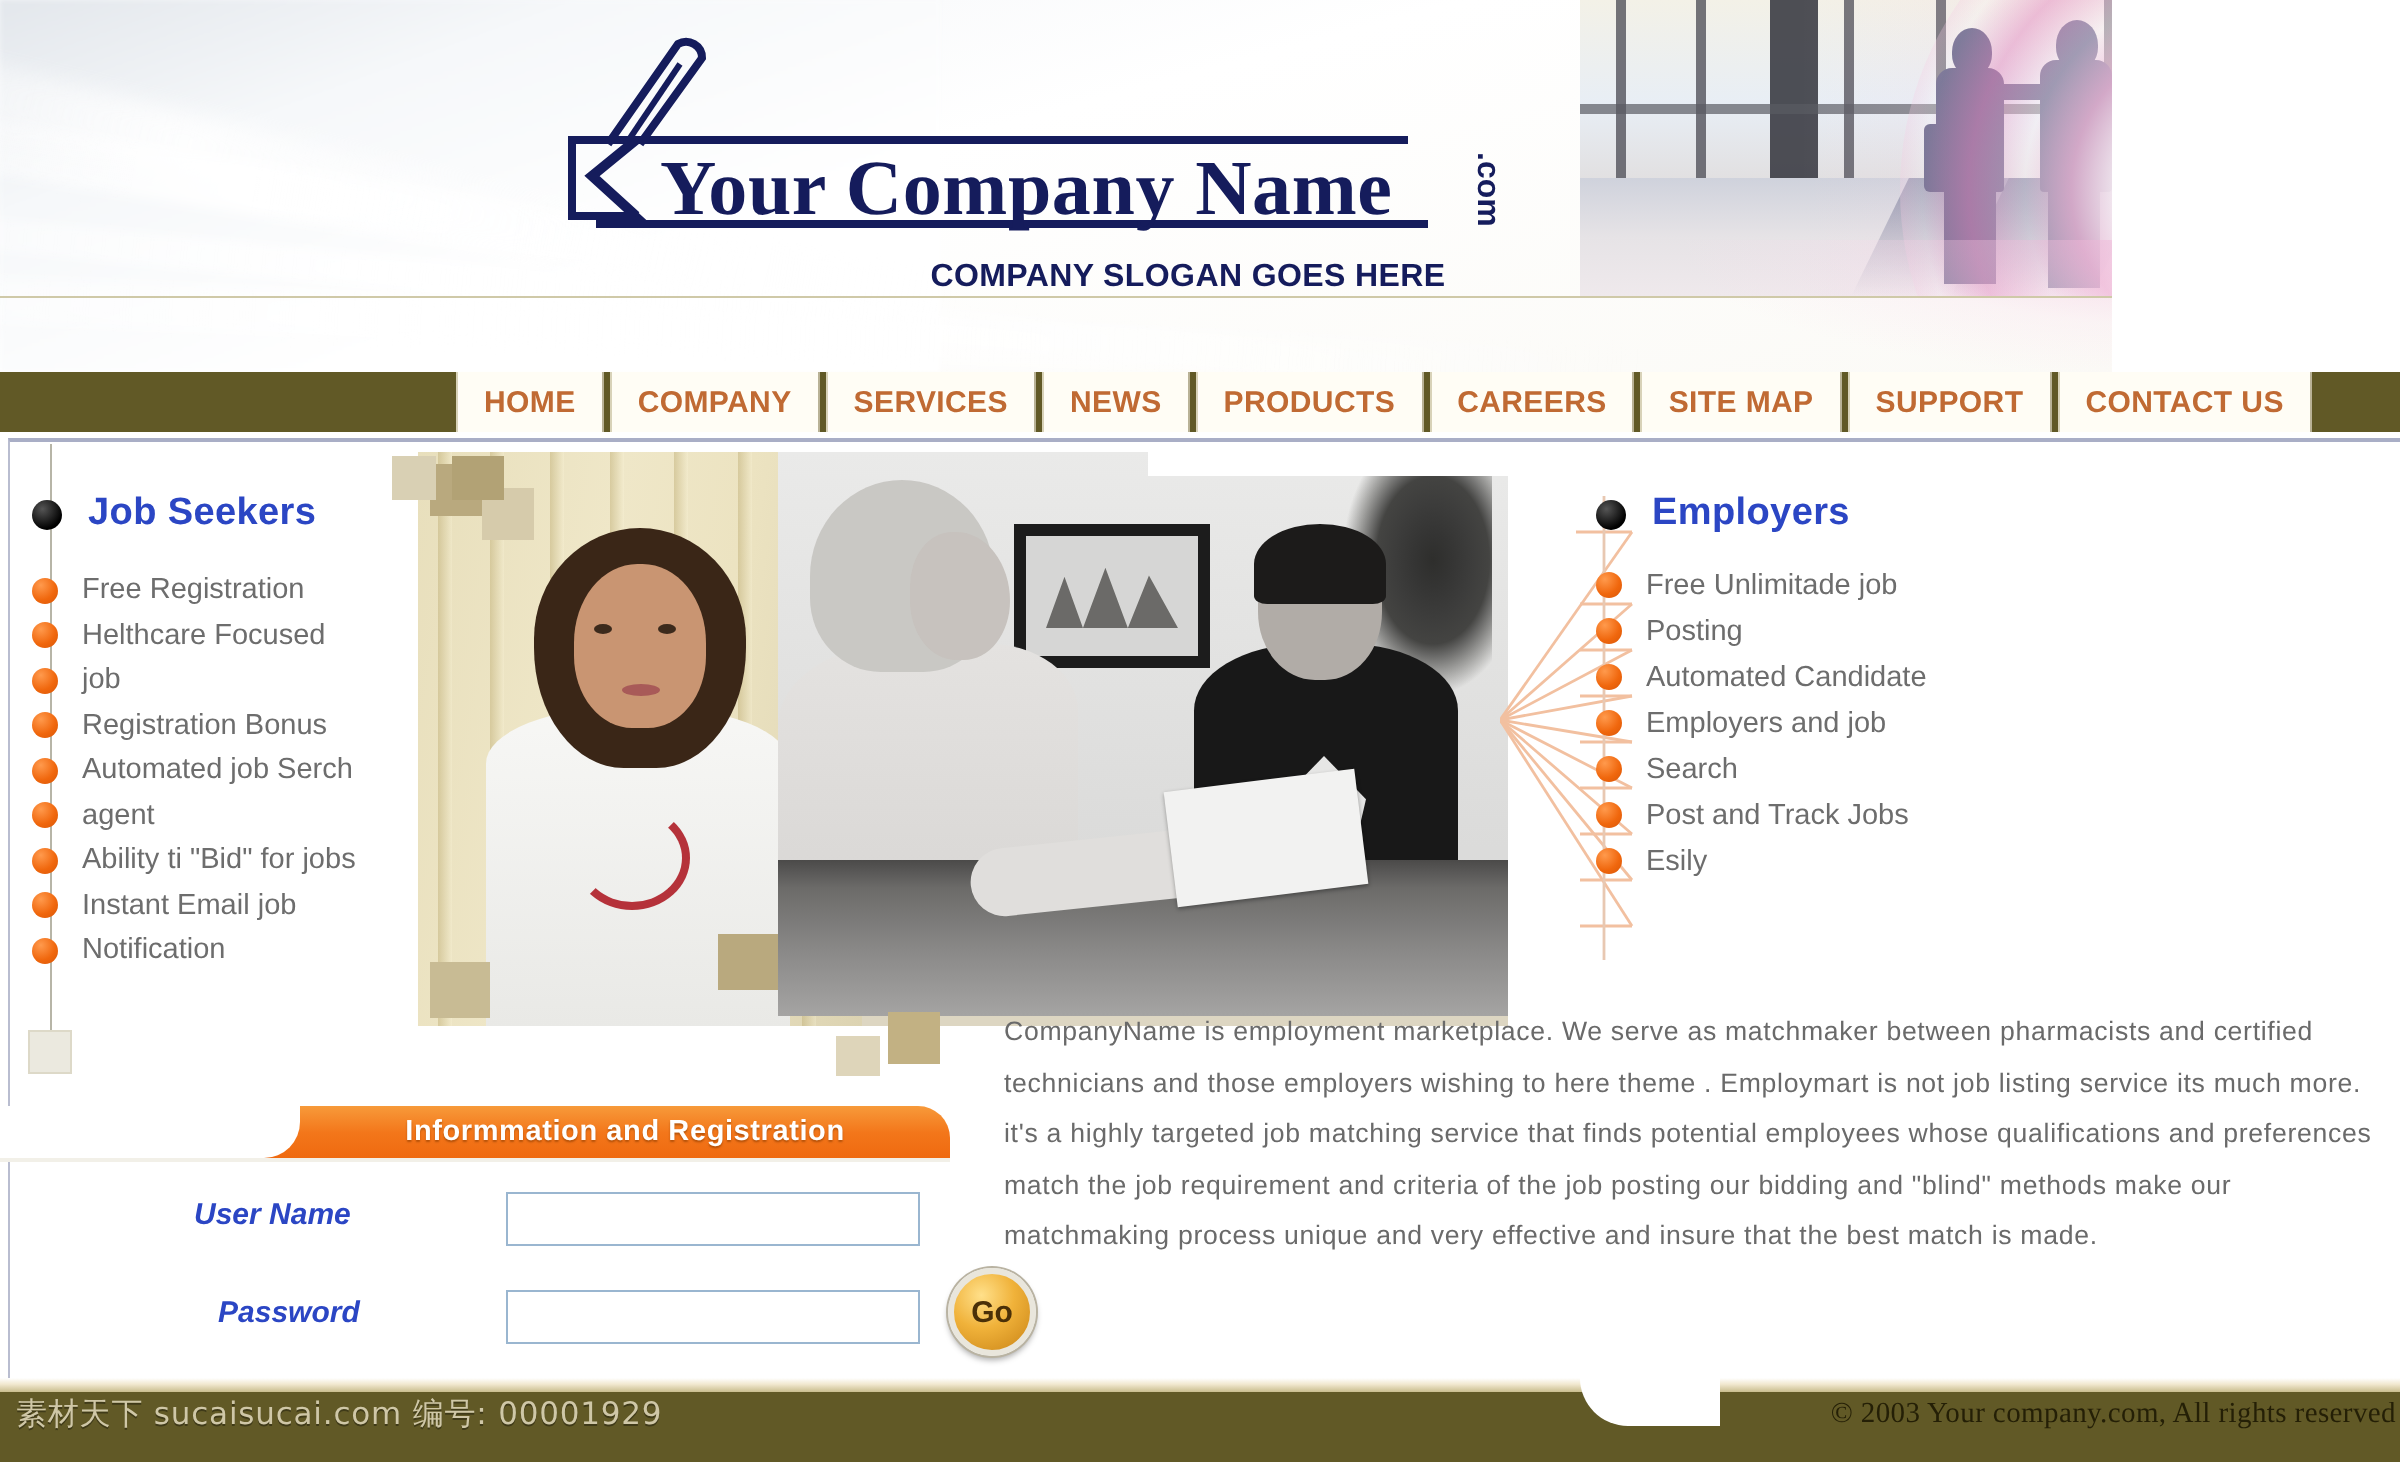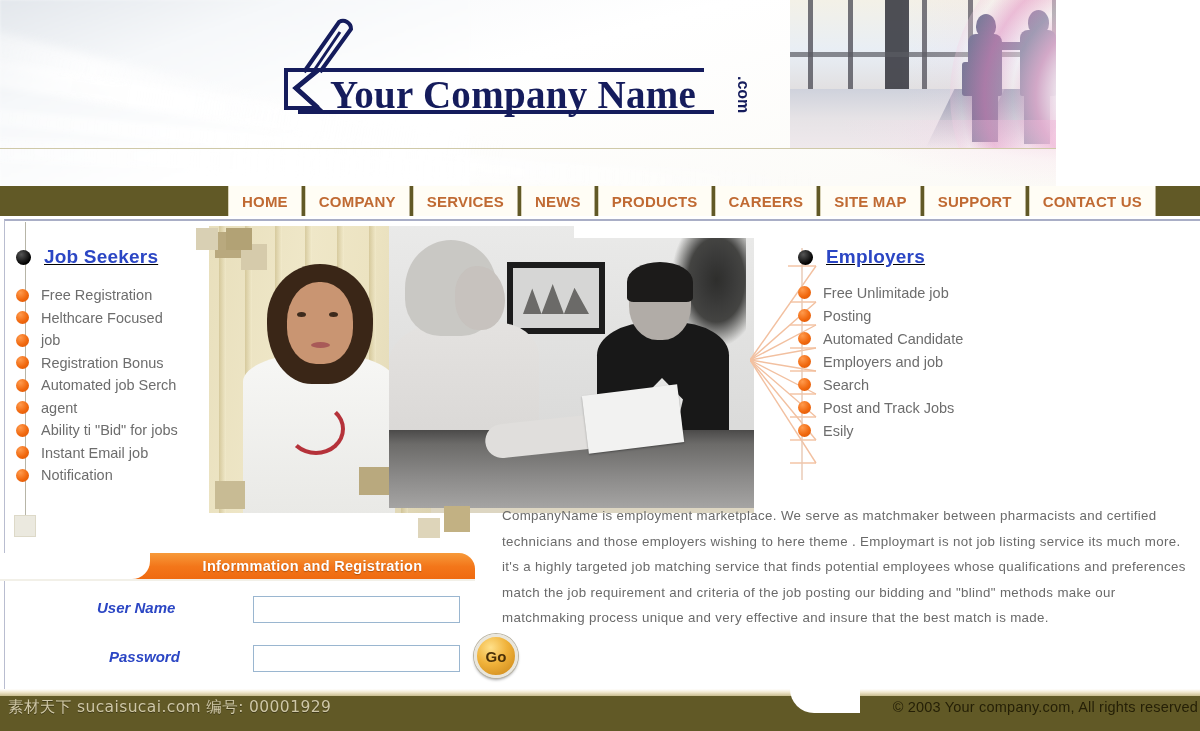--- a/index.html
+++ b/index.html
@@ -170,21 +170,20 @@
     background: #ebe9df; border: 1px solid #ddd9c8;
   }
 
   
   #job-seekers {
     position: absolute; left: 16px; top: 246px; width: 200px;
   }
   .col-title {
     display: flex; align-items: center; gap: 13px;
     margin-bottom: 16px;
-    text-decoration: underline;
   }
   .dot-black {
     width: 15px; height: 15px; border-radius: 50%;
     background: radial-gradient(circle at 35% 30%, #555 0%, #000 70%);
     flex: 0 0 auto;
   }
   .col-title-text {
     font-size: 19px; font-weight: bold; color: #2b46c4;
     letter-spacing: .2px;
   }
@@ -406,21 +405,21 @@
   #watermark {
     position: absolute; left: 8px; top: 697px;
     font-size: 15.5px; color: #cfc7a7; letter-spacing: .4px;
     text-shadow: 0 1px 0 rgba(0,0,0,.35);
     font-family: "DejaVu Sans", sans-serif;
     white-space: nowrap;
   }
   #copyright {
     position: absolute; right: 2px; top: 699px;
     font-size: 14.5px; color: #241f06; letter-spacing: .2px;
-    font-family: Liberation Sans, sans-serif;
+    font-family: Liberation Serif, serif;
     white-space: nowrap;
     text-align: right;
   }
 </style>
 </head>
 <body>
 
 <div id="page">
 
   <div id="header">
@@ -465,20 +464,21 @@
       <svg class="logo-flag" viewBox="0 0 500 58">
         <path d="M2,2 L420,2 M2,2 L34,2 L12,20 L34,40 L2,40 Z M14,44 L430,44" fill="none" stroke="#151c5c" stroke-width="4"></path>
         <path d="M34,2 L12,20 L34,40" fill="none" stroke="#151c5c" stroke-width="5"></path>
       </svg>
       <svg style="position:absolute;left:0px;top:0px;width:160px;height:62px;" viewBox="0 0 160 62">
         <path d="M20,58 L55,8 a8,8 0 0 1 12,7 L36,58" fill="none" stroke="#151c5c" stroke-width="4"></path>
         <path d="M29,58 L56,18" fill="none" stroke="#151c5c" stroke-width="3"></path>
       </svg>
       <div id="logo-title">Your Company Name</div>
       <div id="logo-dotcom">.com</div>
+      <div id="logo-slogan">COMPANY SLOGAN GOES HERE</div>
     </div>
     <div id="header-rule"></div>
   </div>
 
   <nav id="navbar">
     <div id="nav-items">
       <div class="nav-item">HOME</div>
       <div class="nav-item">COMPANY</div>
       <div class="nav-item">SERVICES</div>
       <div class="nav-item">NEWS</div>

